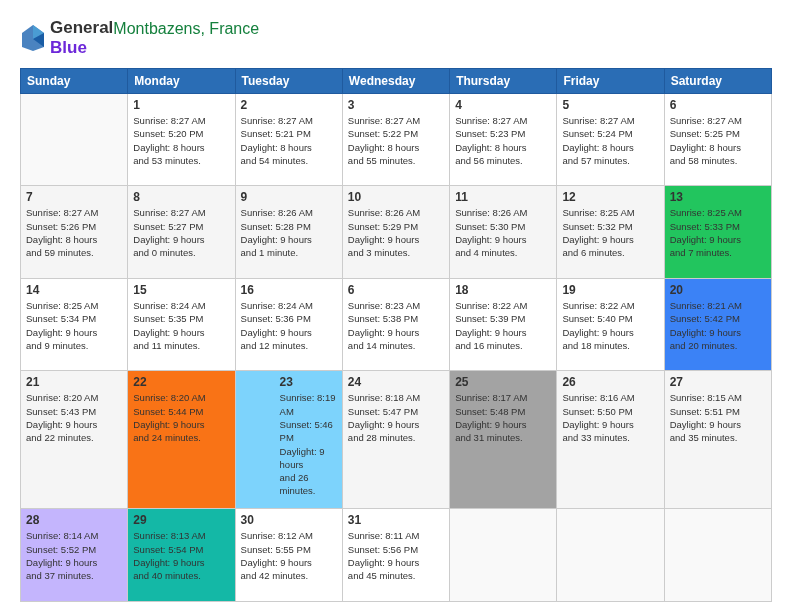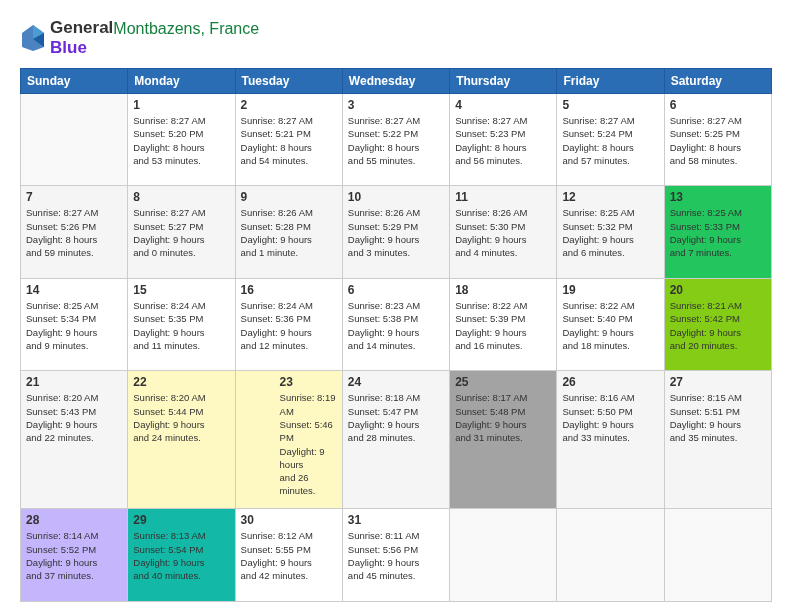--- a/index.html
+++ b/index.html
@@ -200,35 +200,35 @@
             <div class="day-info">Sunrise: 8:23 AM<br>Sunset: 5:38 PM<br>Daylight: 9 hours<br>and 14 minutes.</div>
           </td>
           <td style="background: rgb(255, 255, 255);">
             <div class="day-number">18</div>
             <div class="day-info">Sunrise: 8:22 AM<br>Sunset: 5:39 PM<br>Daylight: 9 hours<br>and 16 minutes.</div>
           </td>
           <td style="background: rgb(255, 255, 255);">
             <div class="day-number">19</div>
             <div class="day-info">Sunrise: 8:22 AM<br>Sunset: 5:40 PM<br>Daylight: 9 hours<br>and 18 minutes.</div>
           </td>
-          <td style="background: #84cc16;">
+          <td style="background: #3b82f6;">
             <div class="day-number">20</div>
             <div class="day-info">Sunrise: 8:21 AM<br>Sunset: 5:42 PM<br>Daylight: 9 hours<br>and 20 minutes.</div>
           </td>
         </tr>
         <tr style="background: rgb(245, 245, 245);">
           <td style="background: rgb(245, 245, 245);">
             <div class="day-number">21</div>
             <div class="day-info">Sunrise: 8:20 AM<br>Sunset: 5:43 PM<br>Daylight: 9 hours<br>and 22 minutes.</div>
           </td>
-          <td style="background: #fef9c3;">
+          <td style="background: #f97316;">
             <div class="day-number">22</div>
             <div class="day-info">Sunrise: 8:20 AM<br>Sunset: 5:44 PM<br>Daylight: 9 hours<br>and 24 minutes.</div>
           </td>
-          <td style="background: #fef9c3; padding-left: 44px;">
+          <td style="background: #7dd3fc; padding-left: 44px;">
             <div class="day-number">23</div>
             <div class="day-info">Sunrise: 8:19 AM<br>Sunset: 5:46 PM<br>Daylight: 9 hours<br>and 26 minutes.</div>
           </td>
           <td style="background: rgb(245, 245, 245);">
             <div class="day-number">24</div>
             <div class="day-info">Sunrise: 8:18 AM<br>Sunset: 5:47 PM<br>Daylight: 9 hours<br>and 28 minutes.</div>
           </td>
           <td style="background: #a3a3a3;">
             <div class="day-number">25</div>
             <div class="day-info">Sunrise: 8:17 AM<br>Sunset: 5:48 PM<br>Daylight: 9 hours<br>and 31 minutes.</div>

